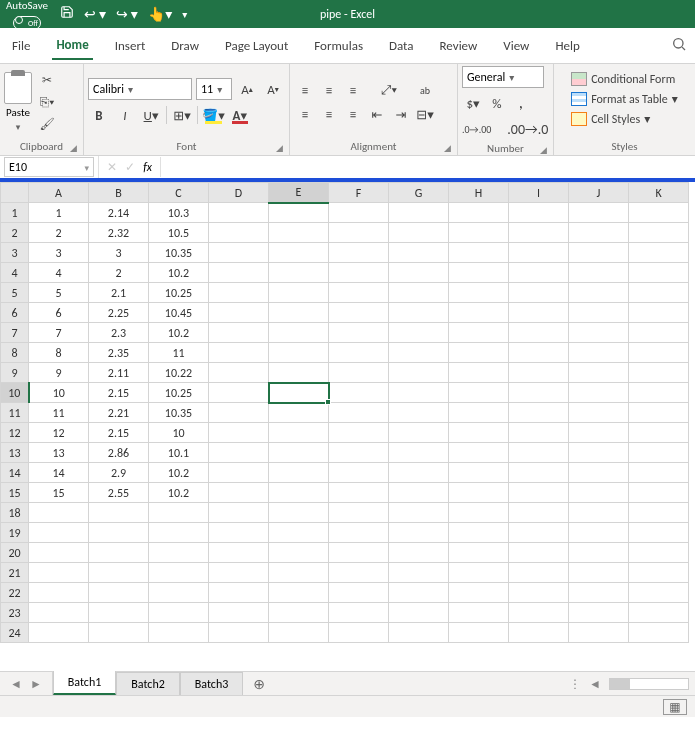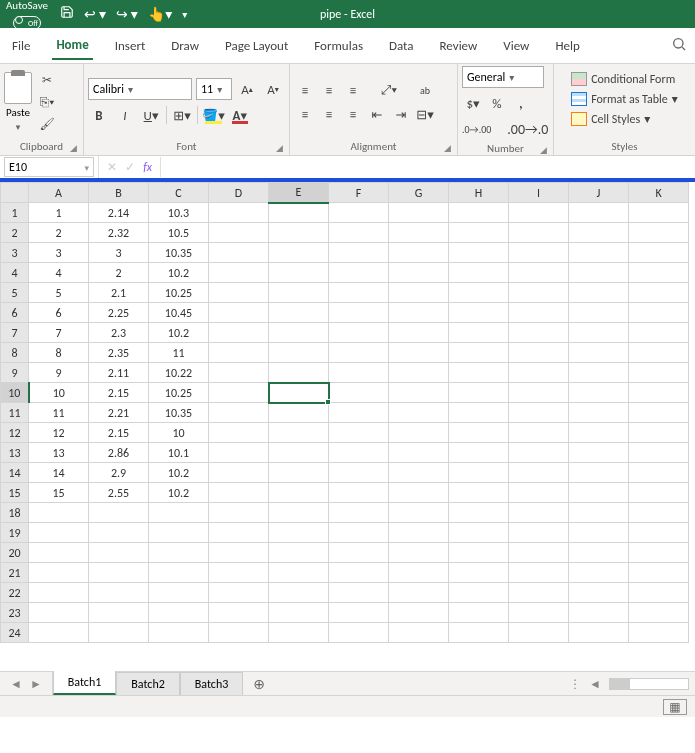--- a/index.html
+++ b/index.html
@@ -52,21 +52,21 @@
   .style-item { display:flex; align-items:center; gap:4px; font-size:12px; color:#444; cursor:pointer; padding:2px 4px; white-space:nowrap; }
   .style-icon { width:16px; height:14px; display:inline-block; }
   .cf-icon { background: linear-gradient(#c8e6c9 50%, #ffcdd2 50%); border: 1px solid #999; }
   .tbl-icon { background: repeating-linear-gradient(#bbdefb, #bbdefb 3px, #fff 3px, #fff 6px); border: 1px solid #1976d2; }
   .cell-icon { background: #fff9c4; border: 1px solid #f57f17; }
   
   
   .formula-bar { display:flex; align-items:center; height:26px; border-bottom:4px solid #1d4ed8; background:#fff; }
   .name-box { width:90px; border:1px solid #ccc; height:20px; margin:0 4px; padding:0 4px; font-size:12px; display:flex; align-items:center; justify-content:space-between; }
   .fx-btns { display:flex; align-items:center; gap:8px; color:#aaa; padding:0 8px; border-left:1px solid #e0e0e0; height:100%; }
-  .fx-label { font-style:italic; color:#8b5cf6; }
+  .fx-label { font-style:italic; color:#000000; }
   .fx-input { flex:1; height:20px; border: none; border-left:1px solid #e0e0e0; padding:0 6px; }
   
   
   .grid-wrap { overflow:hidden; height: 489px; background:#fff; position: relative; }
   table.grid { border-collapse:collapse; table-layout:fixed; }
   .grid th, .grid td { border:1px solid #d4d4d4; font-size:12px; font-weight:normal; color:#333; }
   .grid th { background:#e6e6e6; text-align:center; height:20px; }
   .corner { width:28px; background:#e6e6e6; }
   .colh { width:60px; }
   .rowh { width:28px; background:#e6e6e6; text-align:center; }

